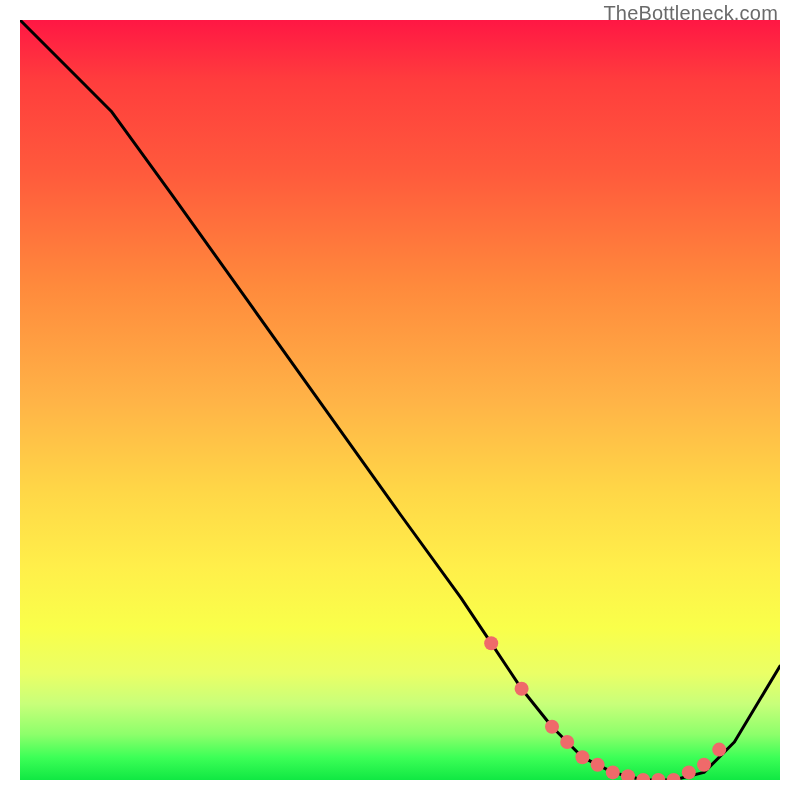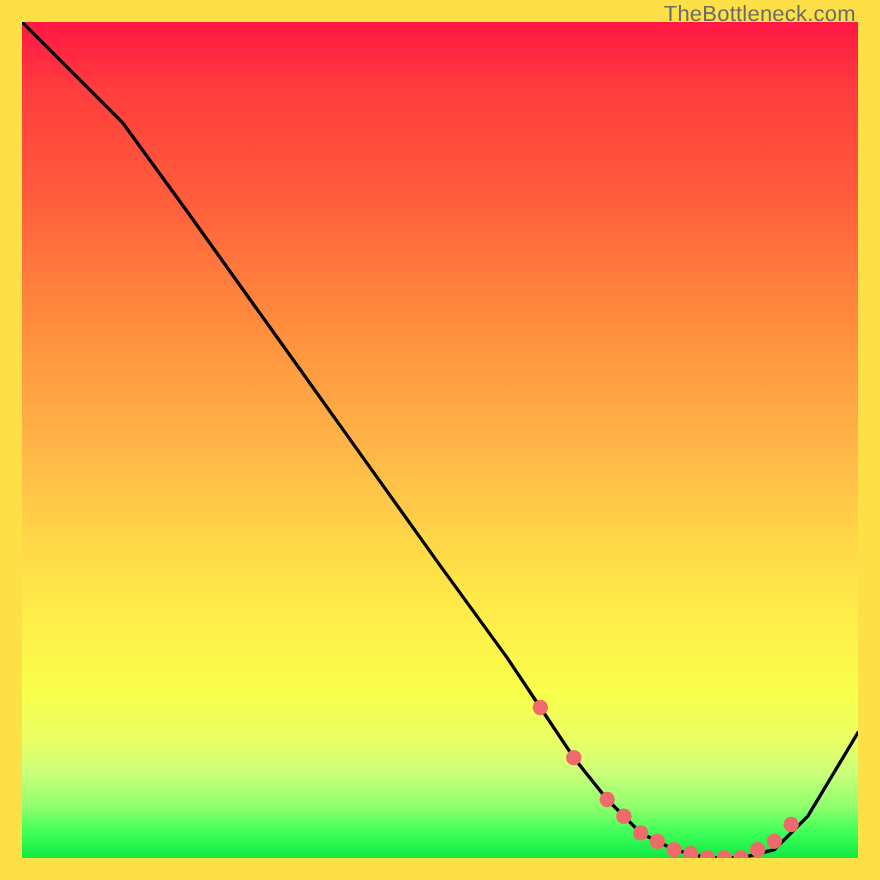--- a/index.html
+++ b/index.html
@@ -8,21 +8,21 @@
     width: 800px;
     height: 800px;
     background: #000;
     overflow: hidden;
     font-family: Arial, Helvetica, sans-serif;
   }
   .frame {
     position: relative;
     width: 800px;
     height: 800px;
-    background: #fde047;
+    background: #ffffff;
   }
   .plot {
     position: absolute;
     left: 20px;
     top: 20px;
     width: 760px;
     height: 760px;
     
     background: linear-gradient(
       to bottom,

